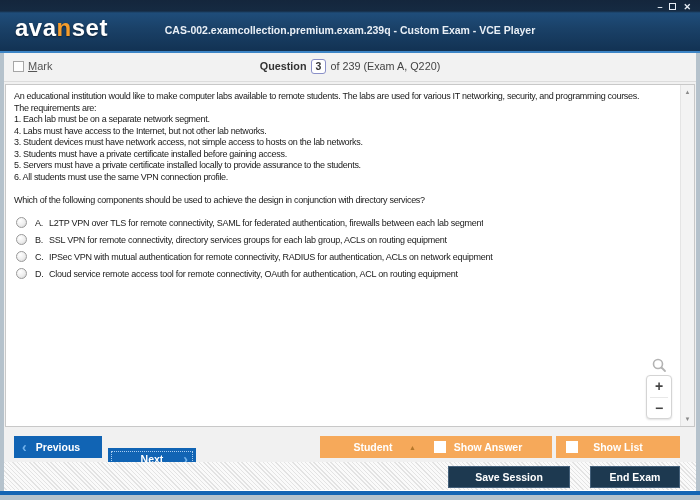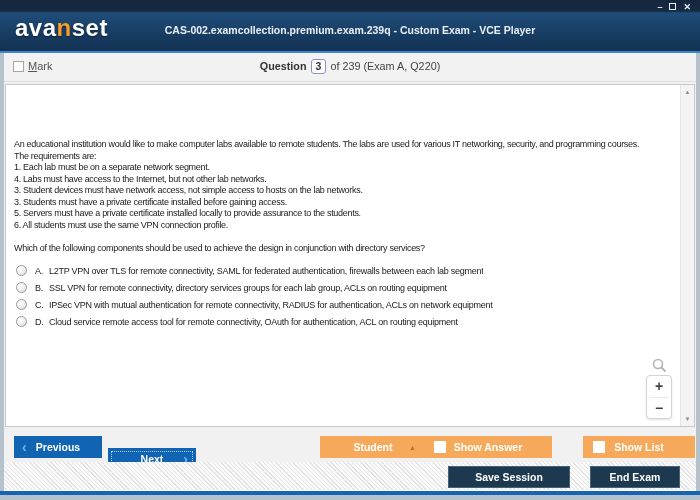--- a/index.html
+++ b/index.html
@@ -27,21 +27,21 @@
   .mark-label { font-size:11px; color:#555; }
   .mark-label u { text-decoration:underline; }
   .question-info { position:absolute; left:0; right:0; top:6px; text-align:center; font-size:10.8px; color:#444; }
   .question-info .q-label { font-weight:bold; color:#333; }
   .q-num-box { display:inline-block; border:1px solid #8a90c8; border-radius:3px; background:#fff;
     padding:0px 4px 1px 4px; margin:0 4px; font-weight:bold; color:#333; font-size:10.5px; }
 
   
   .question-panel { position:absolute; top:84px; left:5px; right:5px; height:343px; background:#ffffff;
     border:1px solid #c8c8c8; }
-  .panel-content { position:absolute; top:0; left:0; right:15px; bottom:0; padding:6px 20px 0 8px; overflow:hidden;margin-top:48px; }
+  .panel-content { position:absolute; top:0; left:0; right:15px; bottom:0; padding:6px 20px 0 8px; overflow:hidden; }
   .qline { font-size:9px; letter-spacing:-0.3px; line-height:11.5px; color:#1a1a1a; white-space:nowrap; overflow:hidden; }
   .qline.blank { height:11.5px; }
   .options { margin-top:8px; }
   .option-row { display:flex; align-items:center; height:17px; cursor:default; }
   .radio { width:11px; height:11px; border-radius:50%; border:1px solid #9a9a9a; margin-left:2px;
     background:radial-gradient(circle at 35% 30%, #ffffff 0%, #eeeeee 55%, #cfcfcf 100%); flex:0 0 auto; }
   .option-letter { font-size:9px; letter-spacing:-0.2px; color:#1a1a1a; margin-left:8px; width:14px; flex:0 0 auto; }
   .option-text { font-size:9px; letter-spacing:-0.25px; color:#1a1a1a; white-space:nowrap; overflow:hidden; }
 
   
@@ -65,21 +65,21 @@
   .btn-blue { background:#1164b4; }
   .btn-prev { left:10px; width:88px; }
   .btn-next { left:104px; width:88px; outline:1px dotted #a9cdf0; outline-offset:-4px;margin-top:12px; }
   .chevron { color:#74b4ec; font-size:14px; font-weight:bold; line-height:10px; }
   .btn-prev .chevron { position:absolute; left:8px; }
   .btn-next .chevron { position:absolute; right:8px; }
   .btn-orange { background:#f6a95a; }
   .btn-review { right:270px; width:106px; }
   .review-arrow { position:absolute; right:10px; font-size:7px; color:#b5772a; }
   .btn-show-answer { right:144px; width:128px; }
-  .btn-show-list { right:1px; width:112px; }
+  .btn-show-list { right:16px; width:124px; }
   .btn-orange .cb { position:absolute; left:10px; width:12px; height:12px; background:#ffffff; }
 
   
   .bottom-strip { position:absolute; top:462px; left:4px; right:4px; height:29px;
     background:repeating-linear-gradient(45deg,#fafafa 0px,#fafafa 2px,#e3e3e3 2px,#e3e3e3 3px); }
   .btn-navy { background:#1d3950; border:1px solid #44607a; top:4px; height:22px; font-weight:600; }
   .btn-save { right:126px; width:122px; }
   .btn-end { right:16px; width:90px; }
 
   

